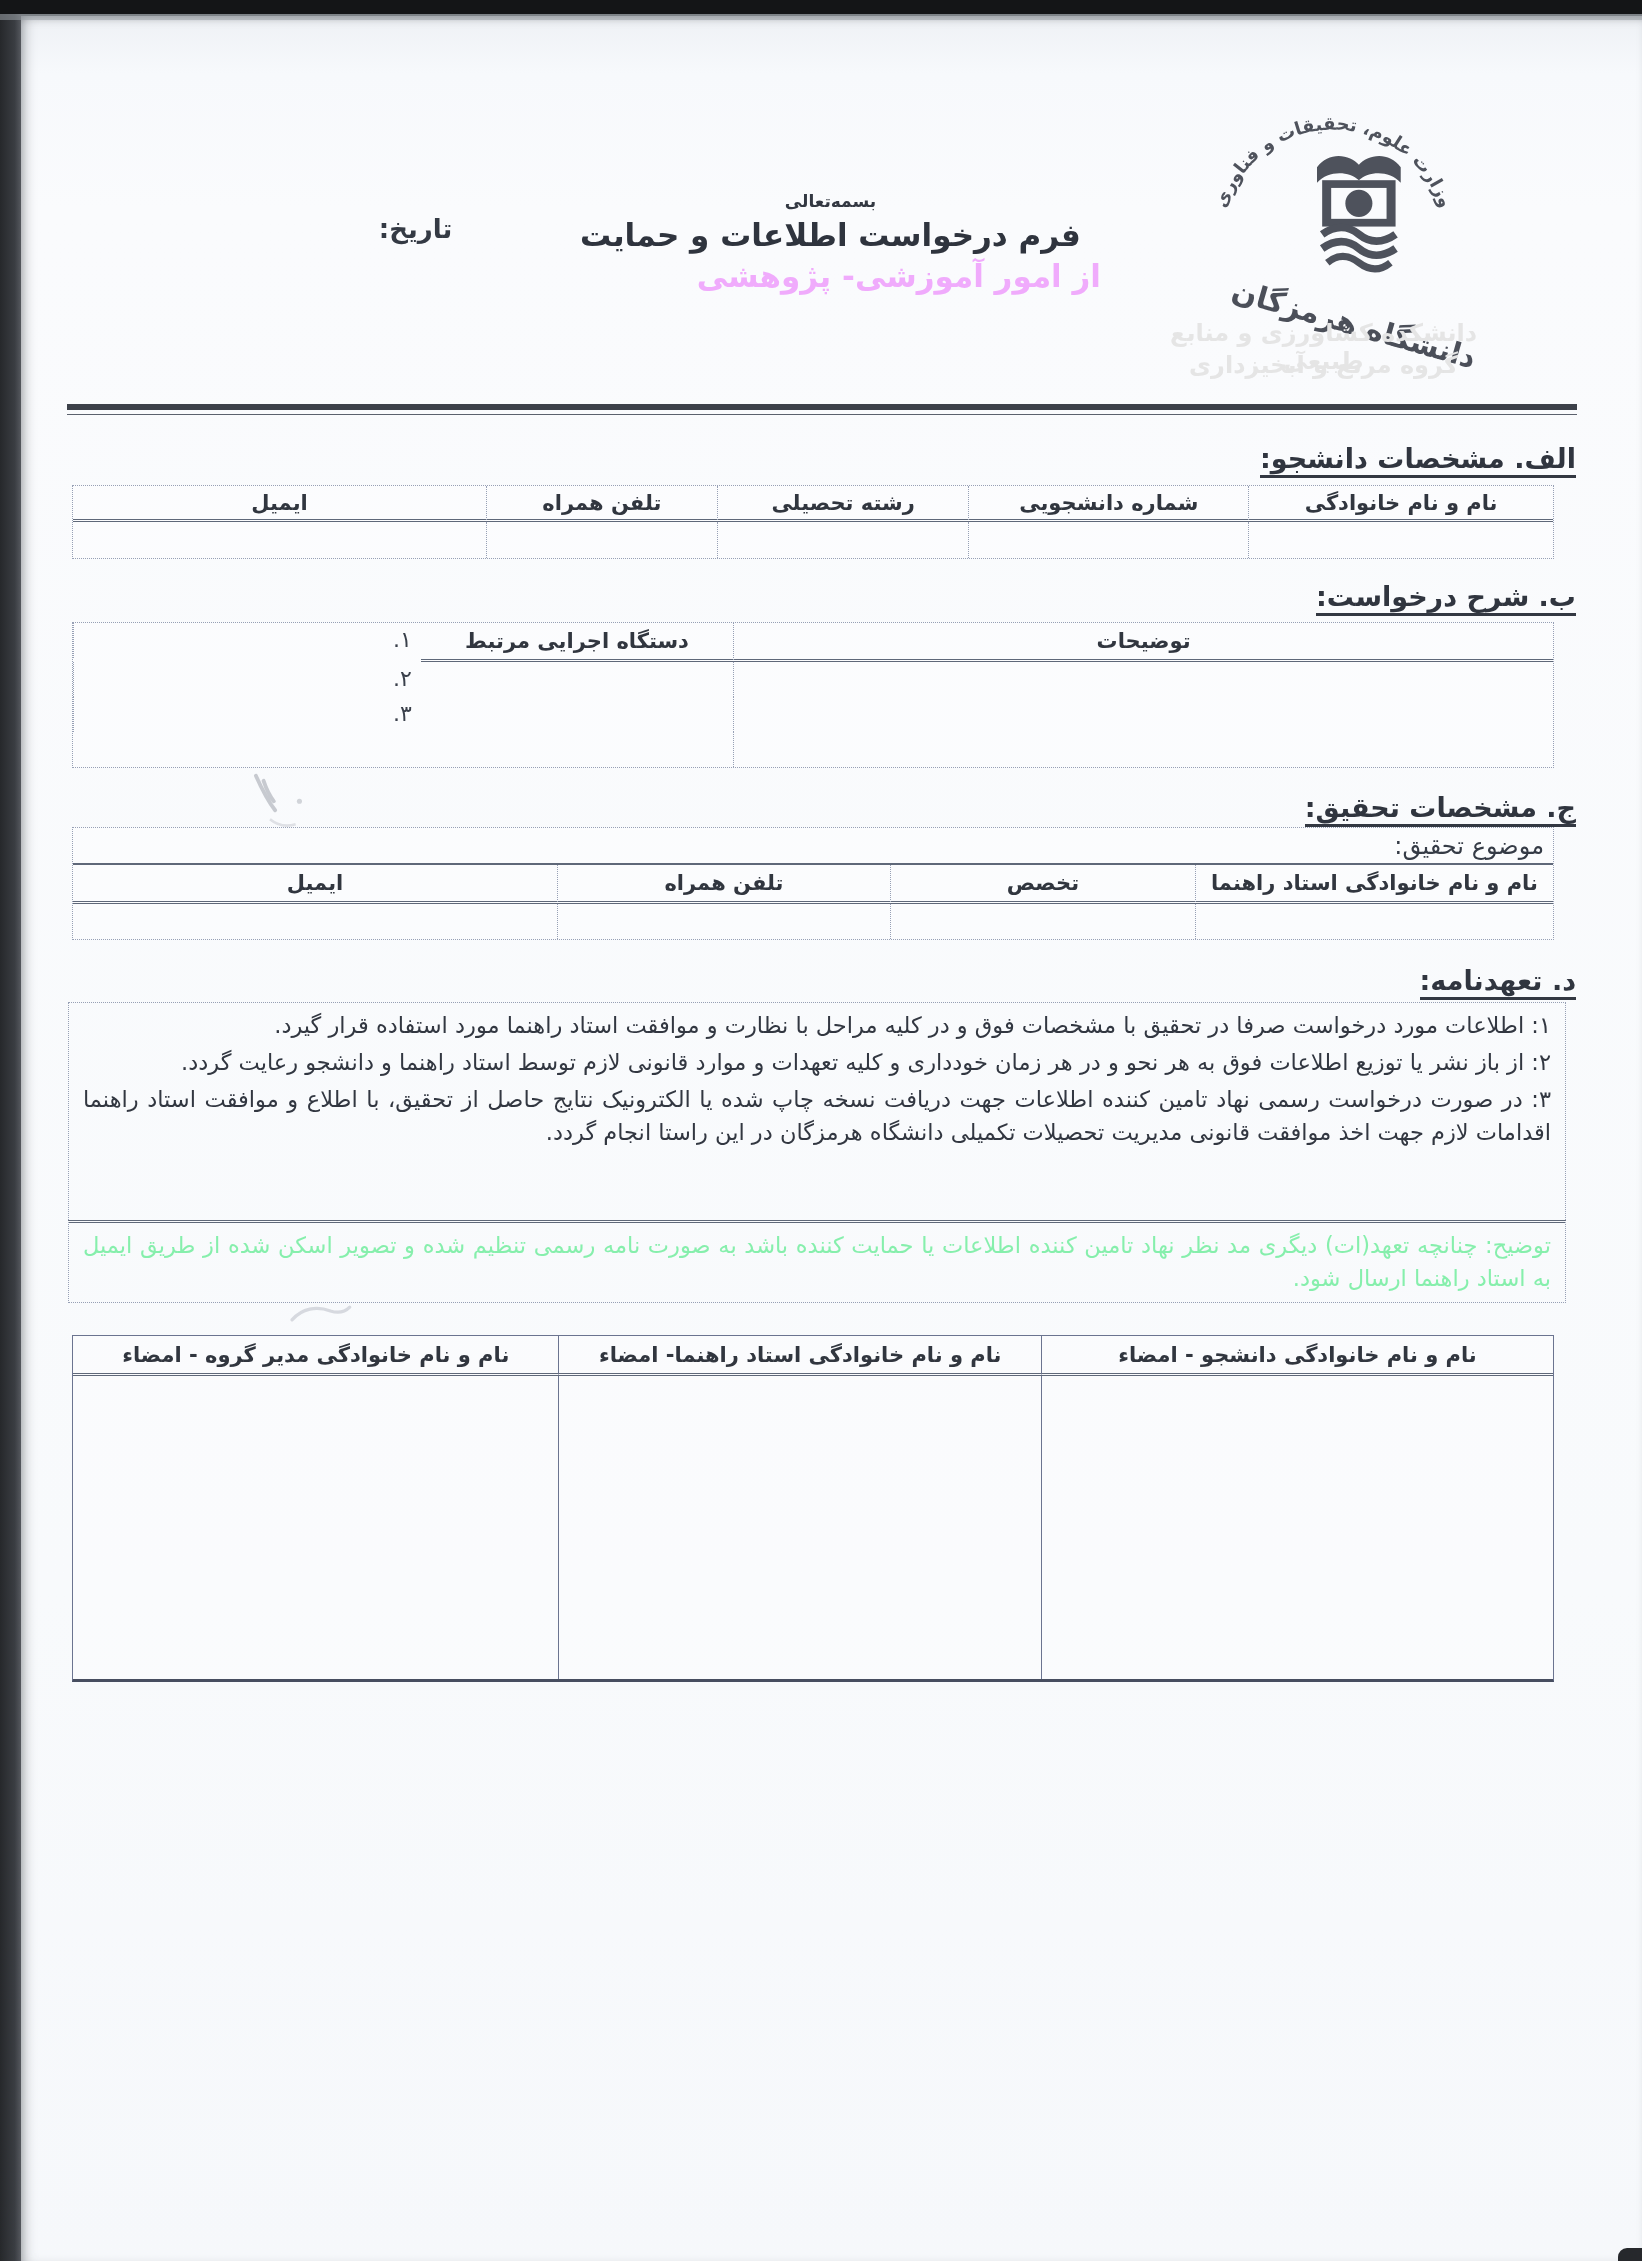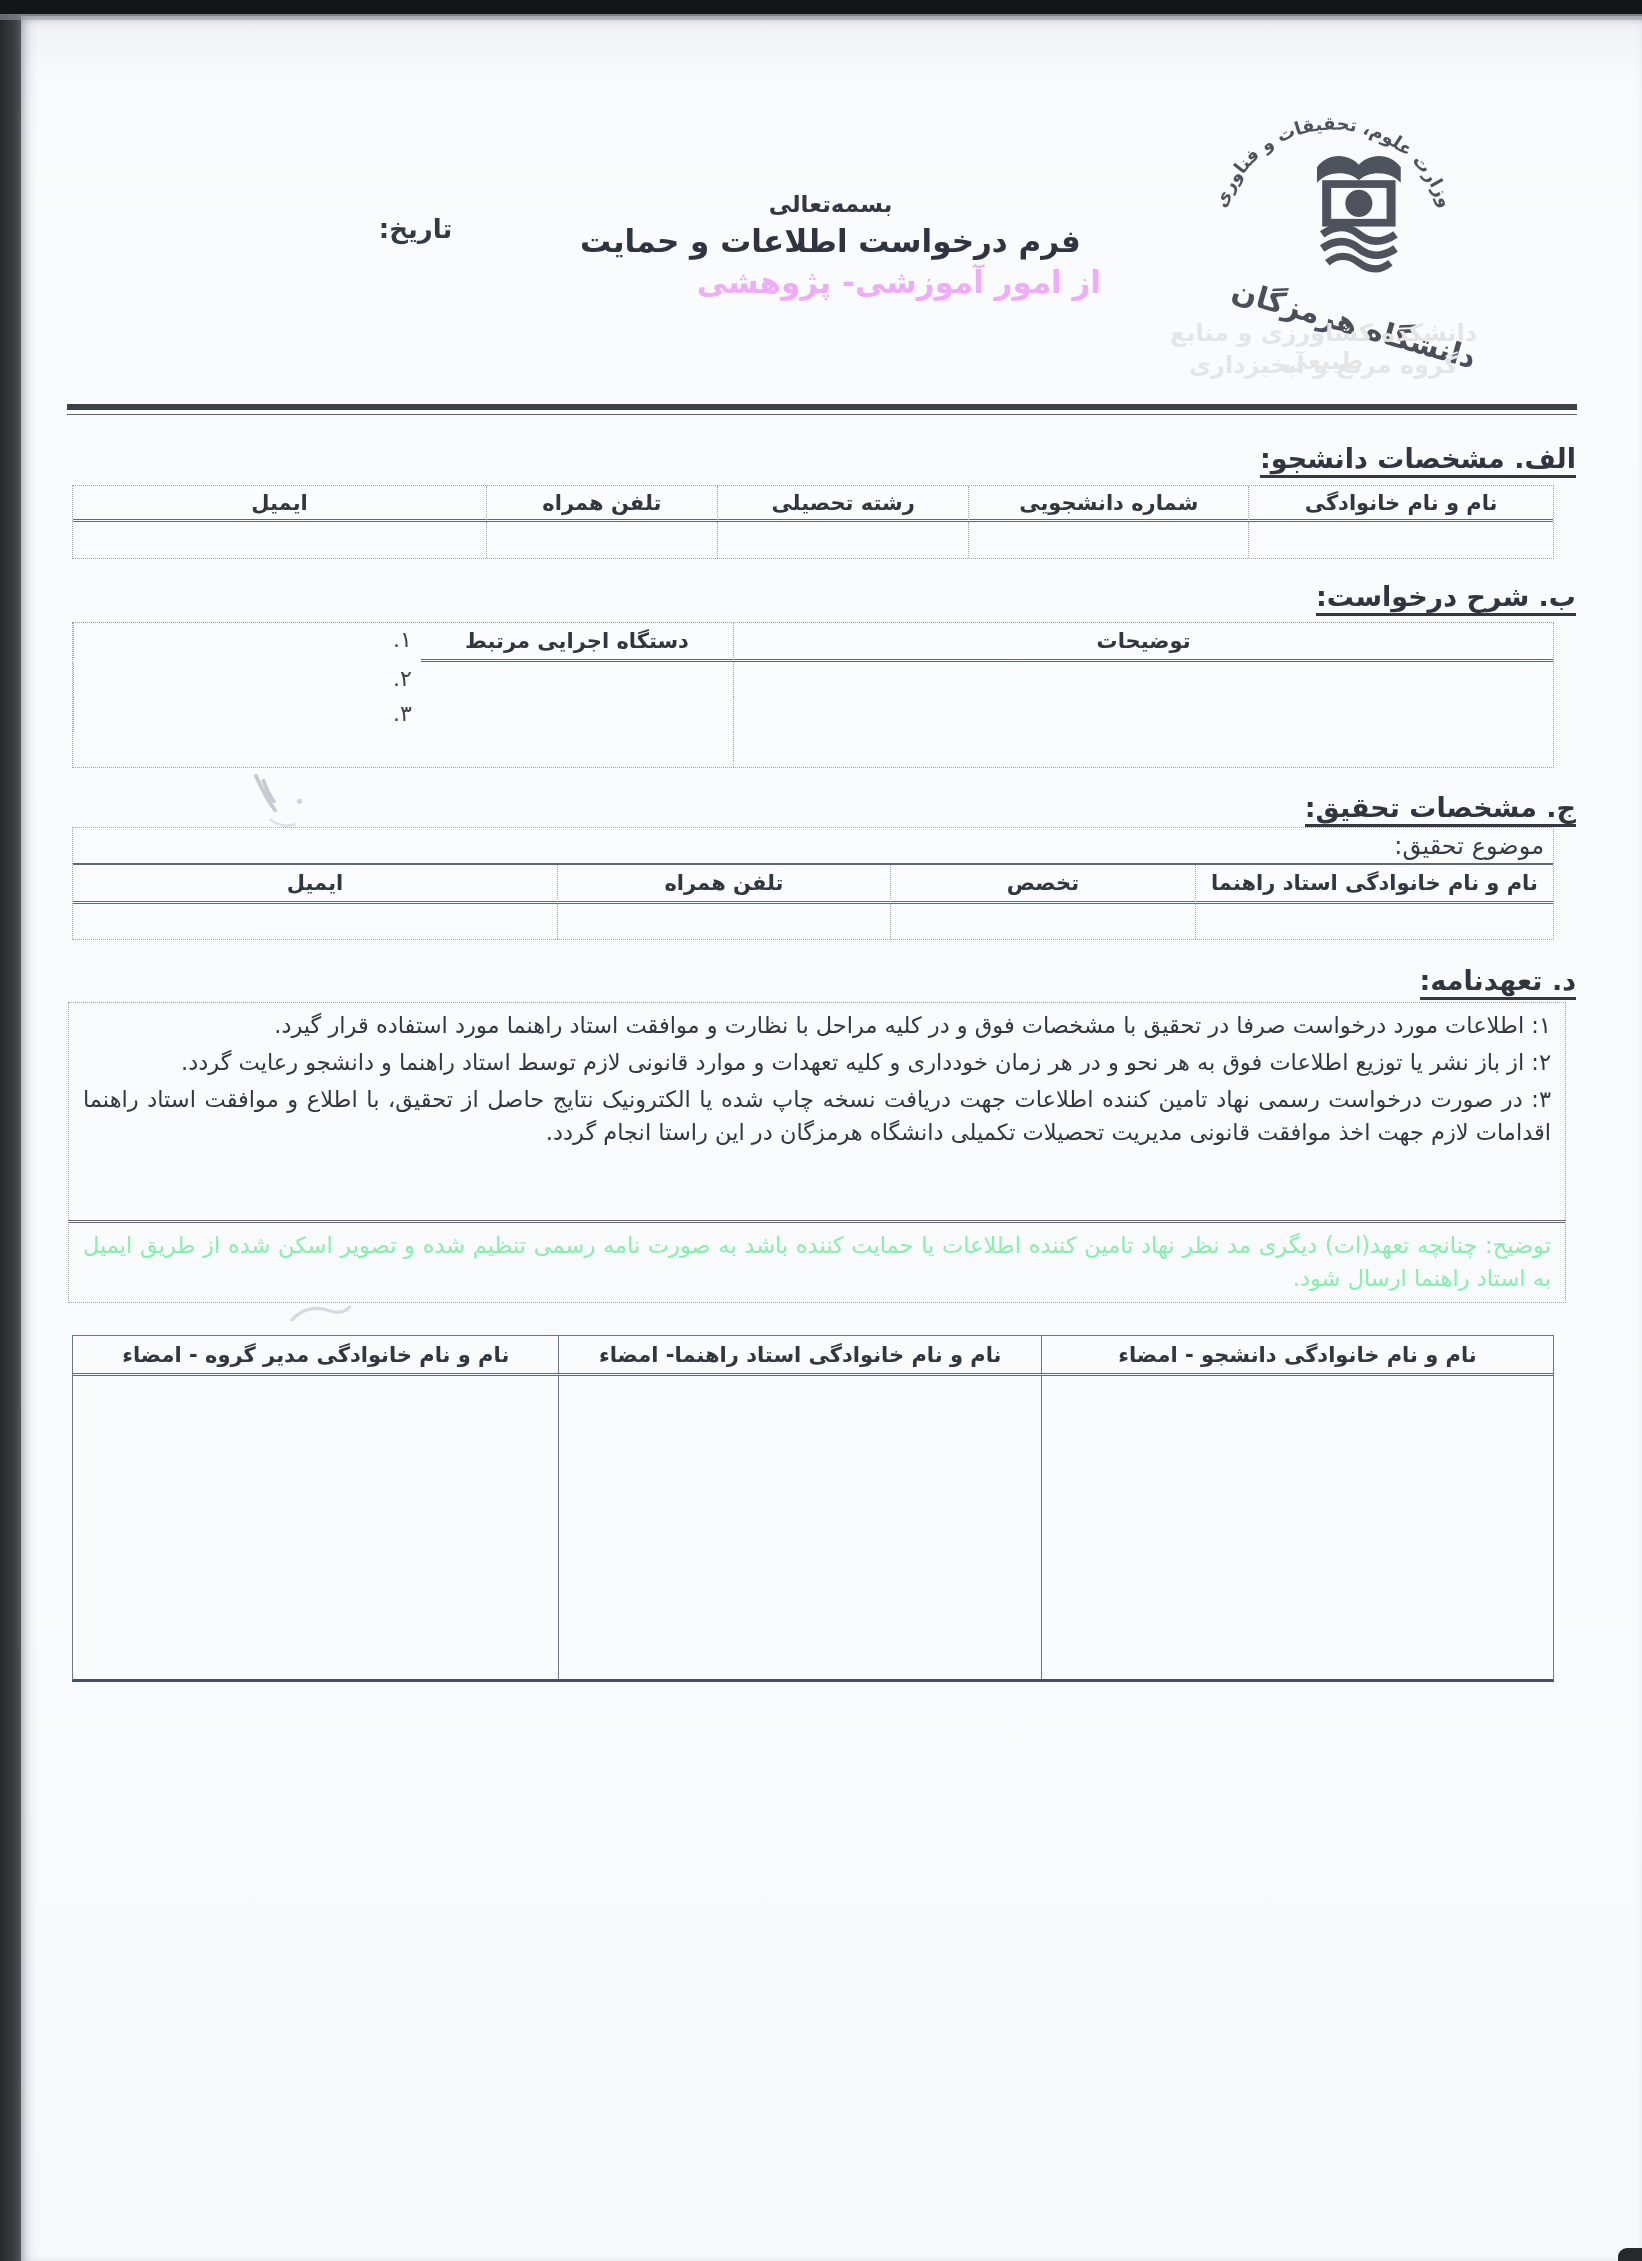--- a/index.html
+++ b/index.html
@@ -9,21 +9,21 @@
   .edge-top-band{position:absolute;left:0;top:14px;width:1643px;height:6.4px;background:#9aa0a6;opacity:.55;}
   .edge-left{position:absolute;left:0;top:0;width:20.6px;height:2261px;
              background:linear-gradient(90deg,#26282b 0%,#3a3d42 70%,#55585e 100%);}
   .paper{position:absolute;left:20.6px;top:15.5px;width:1622px;height:2246px;
          background:linear-gradient(180deg,#eef1f5 0px,#f7f9fc 58px,#fafbfd 193px,#f8fafc 70%,#f6f8fb 100%);
          box-shadow:inset 9px 0 14px -7.7px rgba(40,44,52,.45), inset 0 6.4px 10.3px -6.4px rgba(40,44,52,.5);}
   .abs{position:absolute;}
   .rtl{direction:rtl;unicode-bidi:plaintext;}
   
   .title-block{left:560px;top:191px;width:541px;text-align:center;}
-  .bismillah{font-size:23px;font-weight:bold;color:#333842;}
+  .bismillah{font-size:17px;font-weight:bold;color:#333842;}
   .form-title{font-size:31px;font-weight:bold;line-height:41px;color:#2f343e;margin-top:3.9px;}
   .form-title2{font-size:31px;font-weight:bold;line-height:41px;color:#f0abfc;text-align:right;}
   .date-label{left:351px;top:214px;width:129px;text-align:center;font-size:26px;font-weight:bold;}
   .inst-line{left:1156px;width:335px;text-align:center;font-size:24px;font-weight:bold;color:#e5e5e5;}
   .rule-wrap{left:67px;top:404px;width:1510px;}
   .rule-thick{height:6.4px;background:#3c4049;}
   .rule-thin{height:1.9px;background:#5b616d;margin-top:3.2px;}
   
   .sec-title{font-size:27px;font-weight:bold;color:#30353f;text-align:right;}
   .sec-title span{border-bottom:3.2px solid #333842;padding-bottom:1px;}

